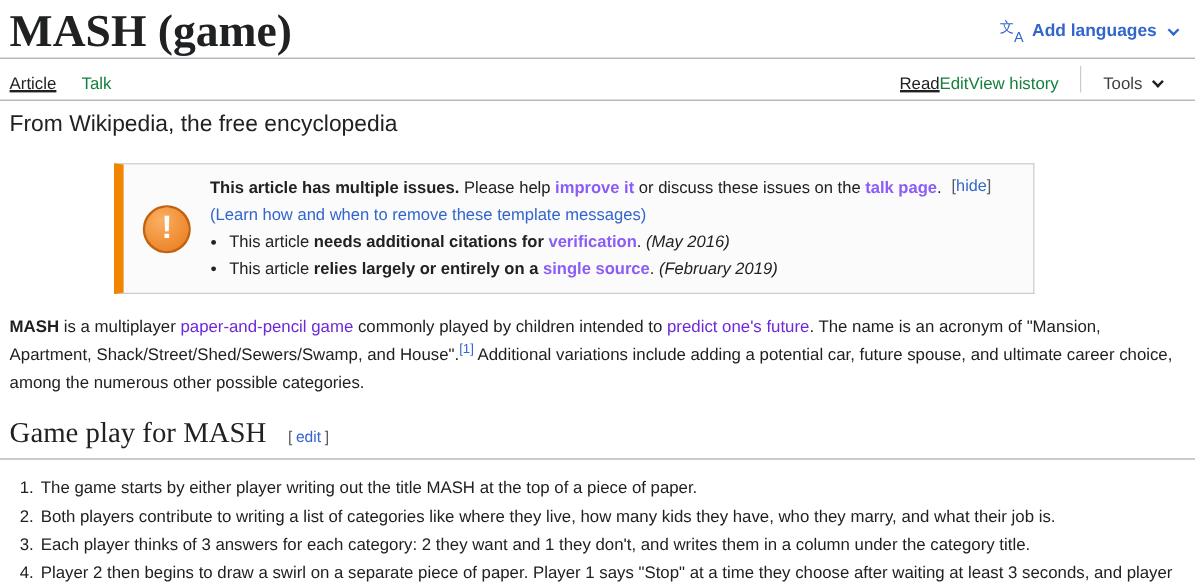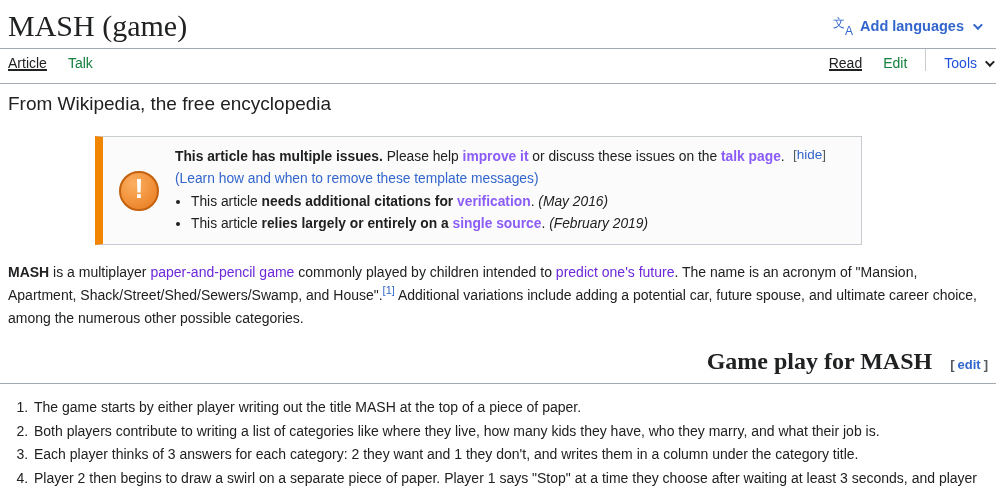--- a/index.html
+++ b/index.html
@@ -12,56 +12,56 @@
   }
   .cursor { cursor: pointer; }
 
   
   .page-header {
     display: flex; justify-content: space-between; align-items: center;
     padding: 8px 16px 4px 8px;
     border-bottom: 1px solid #a2a9b1;
   }
   h1.first-heading {
-    margin: 0; font-weight: normal; font-size: 30px; line-height: 36px;
+    margin: 0; font-weight: bold; font-size: 38px; line-height: 36px;
     font-family: "Liberation Serif", "DejaVu Serif", serif;
   }
   .lang-control {
     display: flex; align-items: center; gap: 7px;
     color: #3366cc; font-weight: bold; font-size: 14.5px; cursor: pointer;
   }
   .lang-icon { position: relative; width: 20px; height: 19px; display: inline-block; }
   .lang-icon .li-wen { position: absolute; left: 0; top: -2px; font-size: 12px; font-weight: normal; }
   .lang-icon .li-a  { position: absolute; right: 0; bottom: -2px; font-size: 12px; font-weight: normal; }
   .chevron {
     display: inline-block; width: 7px; height: 7px;
     border-right: 2px solid #3366cc; border-bottom: 2px solid #3366cc;
     transform: rotate(45deg) translateY(-2px); margin-left: 2px;
   }
   .chevron.dark { border-color: #202122; }
 
   
   .tabs-row {
-    display: flex; justify-content: space-between; align-items: flex-start;
-    padding: 0 4px 0 8px; border-bottom: 1px solid #a2a9b1; height: 35px;
+    display: flex; justify-content: space-between; align-items: center;
+    padding: 0 29px 0 8px; border-bottom: 1px solid #a2a9b1; height: 35px;
   }
   .tabs-left, .tabs-right { display: flex; align-items: stretch; }
   .tab {
     display: flex; align-items: center; font-size: 14px;
     margin-right: 21px; color: #15803d; cursor: pointer; position: relative;
     padding-top: 6px;
   }
-  .tabs-right .tab { margin-right: 0; margin-left: 21px; }
+  .tabs-right .tab { margin-right: 0; }
   .tab.active { color: #202122; }
   .tab.active::after {
     content: ""; position: absolute; left: 0; right: 0; bottom: 0;
     height: 2px; background: #202122;
   }
   .tab.tools {
-    color: #1d4ed8; gap: 6px;
+    color: #404040; gap: 6px;
     border-left: 1px solid #c8ccd1; padding-left: 18px; margin-left: 18px;
   }
 
   
   .tagline { padding: 9px 8px 0 8px; font-size: 19px; color: #202122; }
 
   
   .ambox {
     margin: 21px 0 0 95px; width: 767px;
     background: #fbfbfb;
@@ -95,24 +95,23 @@
   .seg-italic { font-style: italic; }
   .seg-italiclink { color: #3366cc; cursor: pointer; }
   sup.seg-suplink { color: #3366cc; font-size: 11px; cursor: pointer; line-height: 0; }
 
   
   p.lead { margin: 16px 8px 0 8px; line-height: 23px; font-size: 14px; }
 
   
   h2.section-heading {
     font-family: "Liberation Serif", "DejaVu Serif", serif;
-    font-weight: bold; font-size: 24px; line-height: 28px;
+    font-weight: normal; font-size: 24px; line-height: 28px;
     margin: 17px 0 0 0; padding: 0 8px 4px 8px;
     border-bottom: 1px solid #a2a9b1;
-    text-align: right;
   }
   .editsection { font-family: "Liberation Sans", "DejaVu Sans", sans-serif; font-size: 13px; margin-left: 12px; color: #54595d; }
   .editsection .edit-link { color: #3366cc; cursor: pointer; padding: 0 3px; }
 
   
   ol.steps { margin: 12px 8px 0 8px; padding-left: 24px; font-size: 14px; line-height: 22.5px; }
   ol.steps li { margin: 0 0 1px 0; padding-left: 2px; }
 </style>
 </head>
 <body>
@@ -132,20 +131,21 @@
   </header>
 
   <nav class="tabs-row">
     <div class="tabs-left">
       <span class="tab active cursor">Article</span>
       <span class="tab cursor">Talk</span>
     </div>
     <div class="tabs-right">
       <span class="tab active cursor">Read</span>
       <span class="tab cursor">Edit</span>
+      <span class="tab cursor">View history</span>
       <span class="tab tools cursor">
           <span>Tools</span>
           <span class="chevron dark"></span>
         </span>
     </div>
   </nav>
 
   <div class="tagline">From Wikipedia, the free encyclopedia</div>
 
   <div class="ambox">

